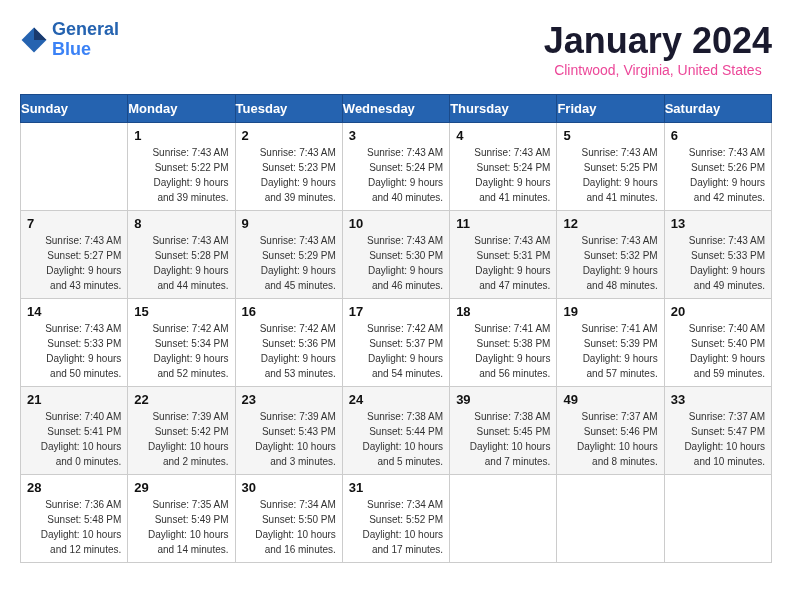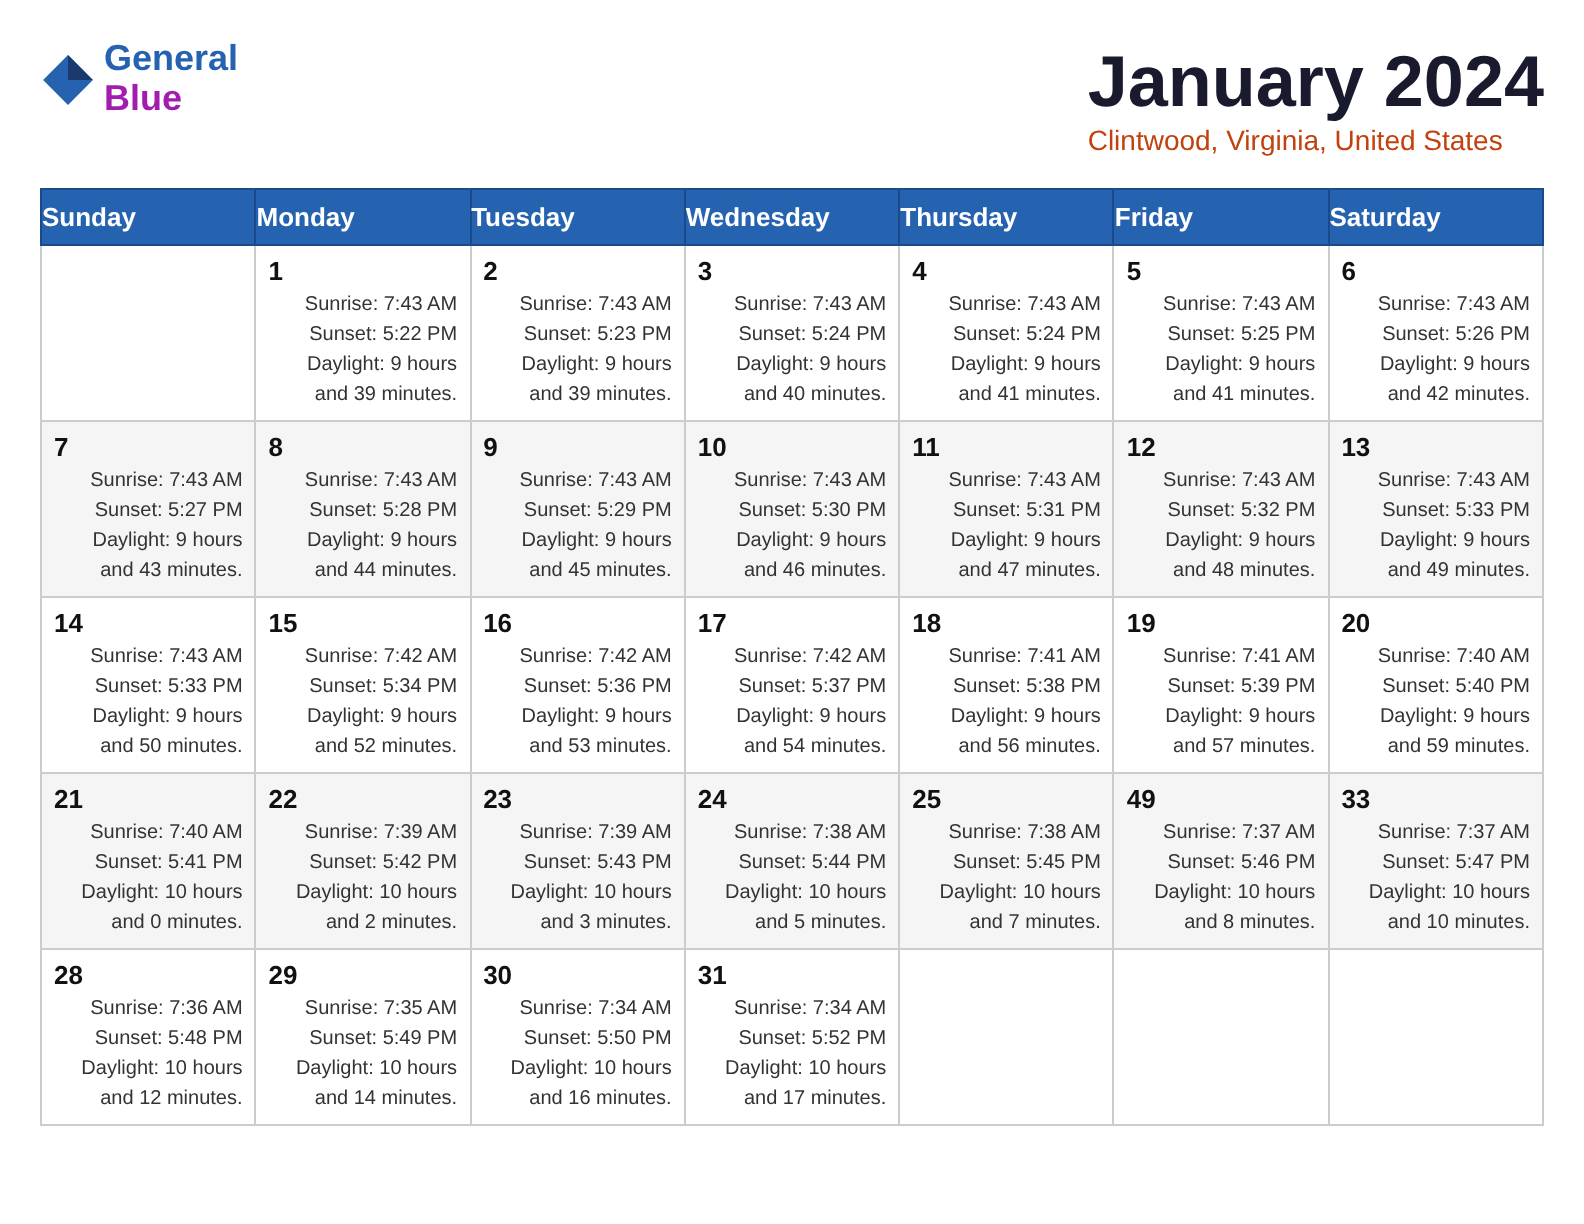--- a/index.html
+++ b/index.html
@@ -29,30 +29,30 @@
       line-height: 1.1;
     }
     .logo-text span {
       color: #2563b0;
     }
     .logo-icon {
       width: 28px;
       height: 28px;
     }
     .title-block {
-      text-align: left;
+      text-align: center;
     }
     .month-title {
       font-size: 36px;
       font-weight: bold;
       color: #1a1a2e;
     }
     .subtitle {
       font-size: 14px;
-      color: #c2410c;
+      color: #ec4899;
     }
     .calendar {
       width: 100%;
       border-collapse: collapse;
       border: 1px solid #ccc;
     }
     .calendar th {
       background: #2563b0;
       color: #fff;
       font-size: 13px;
@@ -95,21 +95,21 @@
 <body>
 
 <div class="header">
   <div class="logo">
     <svg class="logo-icon" viewBox="0 0 36 36">
       <polygon points="18,2 34,18 18,34 2,18" fill="#2563b0"></polygon>
       <polygon points="18,2 34,18 18,18" fill="#1a3a6e"></polygon>
     </svg>
     <div class="logo-text">
       <div><span>General</span></div>
-      <div><span style="color:#a21caf">Blue</span></div>
+      <div><span style="color:#3b82f6">Blue</span></div>
     </div>
   </div>
   <div class="title-block">
     <div class="month-title">January 2024</div>
     <div class="subtitle">Clintwood, Virginia, United States</div>
   </div>
 </div>
 
 <table class="calendar">
   <thead>
@@ -222,21 +222,21 @@
         </td>
         <td class="gray-row">
           <span class="day-number">23</span>
           <div class="day-detail">Sunrise: 7:39 AM<br>Sunset: 5:43 PM<br>Daylight: 10 hours and 3 minutes.</div>
         </td>
         <td class="gray-row">
           <span class="day-number">24</span>
           <div class="day-detail">Sunrise: 7:38 AM<br>Sunset: 5:44 PM<br>Daylight: 10 hours and 5 minutes.</div>
         </td>
         <td class="gray-row">
-          <span class="day-number">25</span>
+          <span class="day-number">39</span>
           <div class="day-detail">Sunrise: 7:38 AM<br>Sunset: 5:45 PM<br>Daylight: 10 hours and 7 minutes.</div>
         </td>
         <td class="gray-row">
           <span class="day-number">49</span>
           <div class="day-detail">Sunrise: 7:37 AM<br>Sunset: 5:46 PM<br>Daylight: 10 hours and 8 minutes.</div>
         </td>
         <td class="gray-row">
           <span class="day-number">33</span>
           <div class="day-detail">Sunrise: 7:37 AM<br>Sunset: 5:47 PM<br>Daylight: 10 hours and 10 minutes.</div>
         </td>

